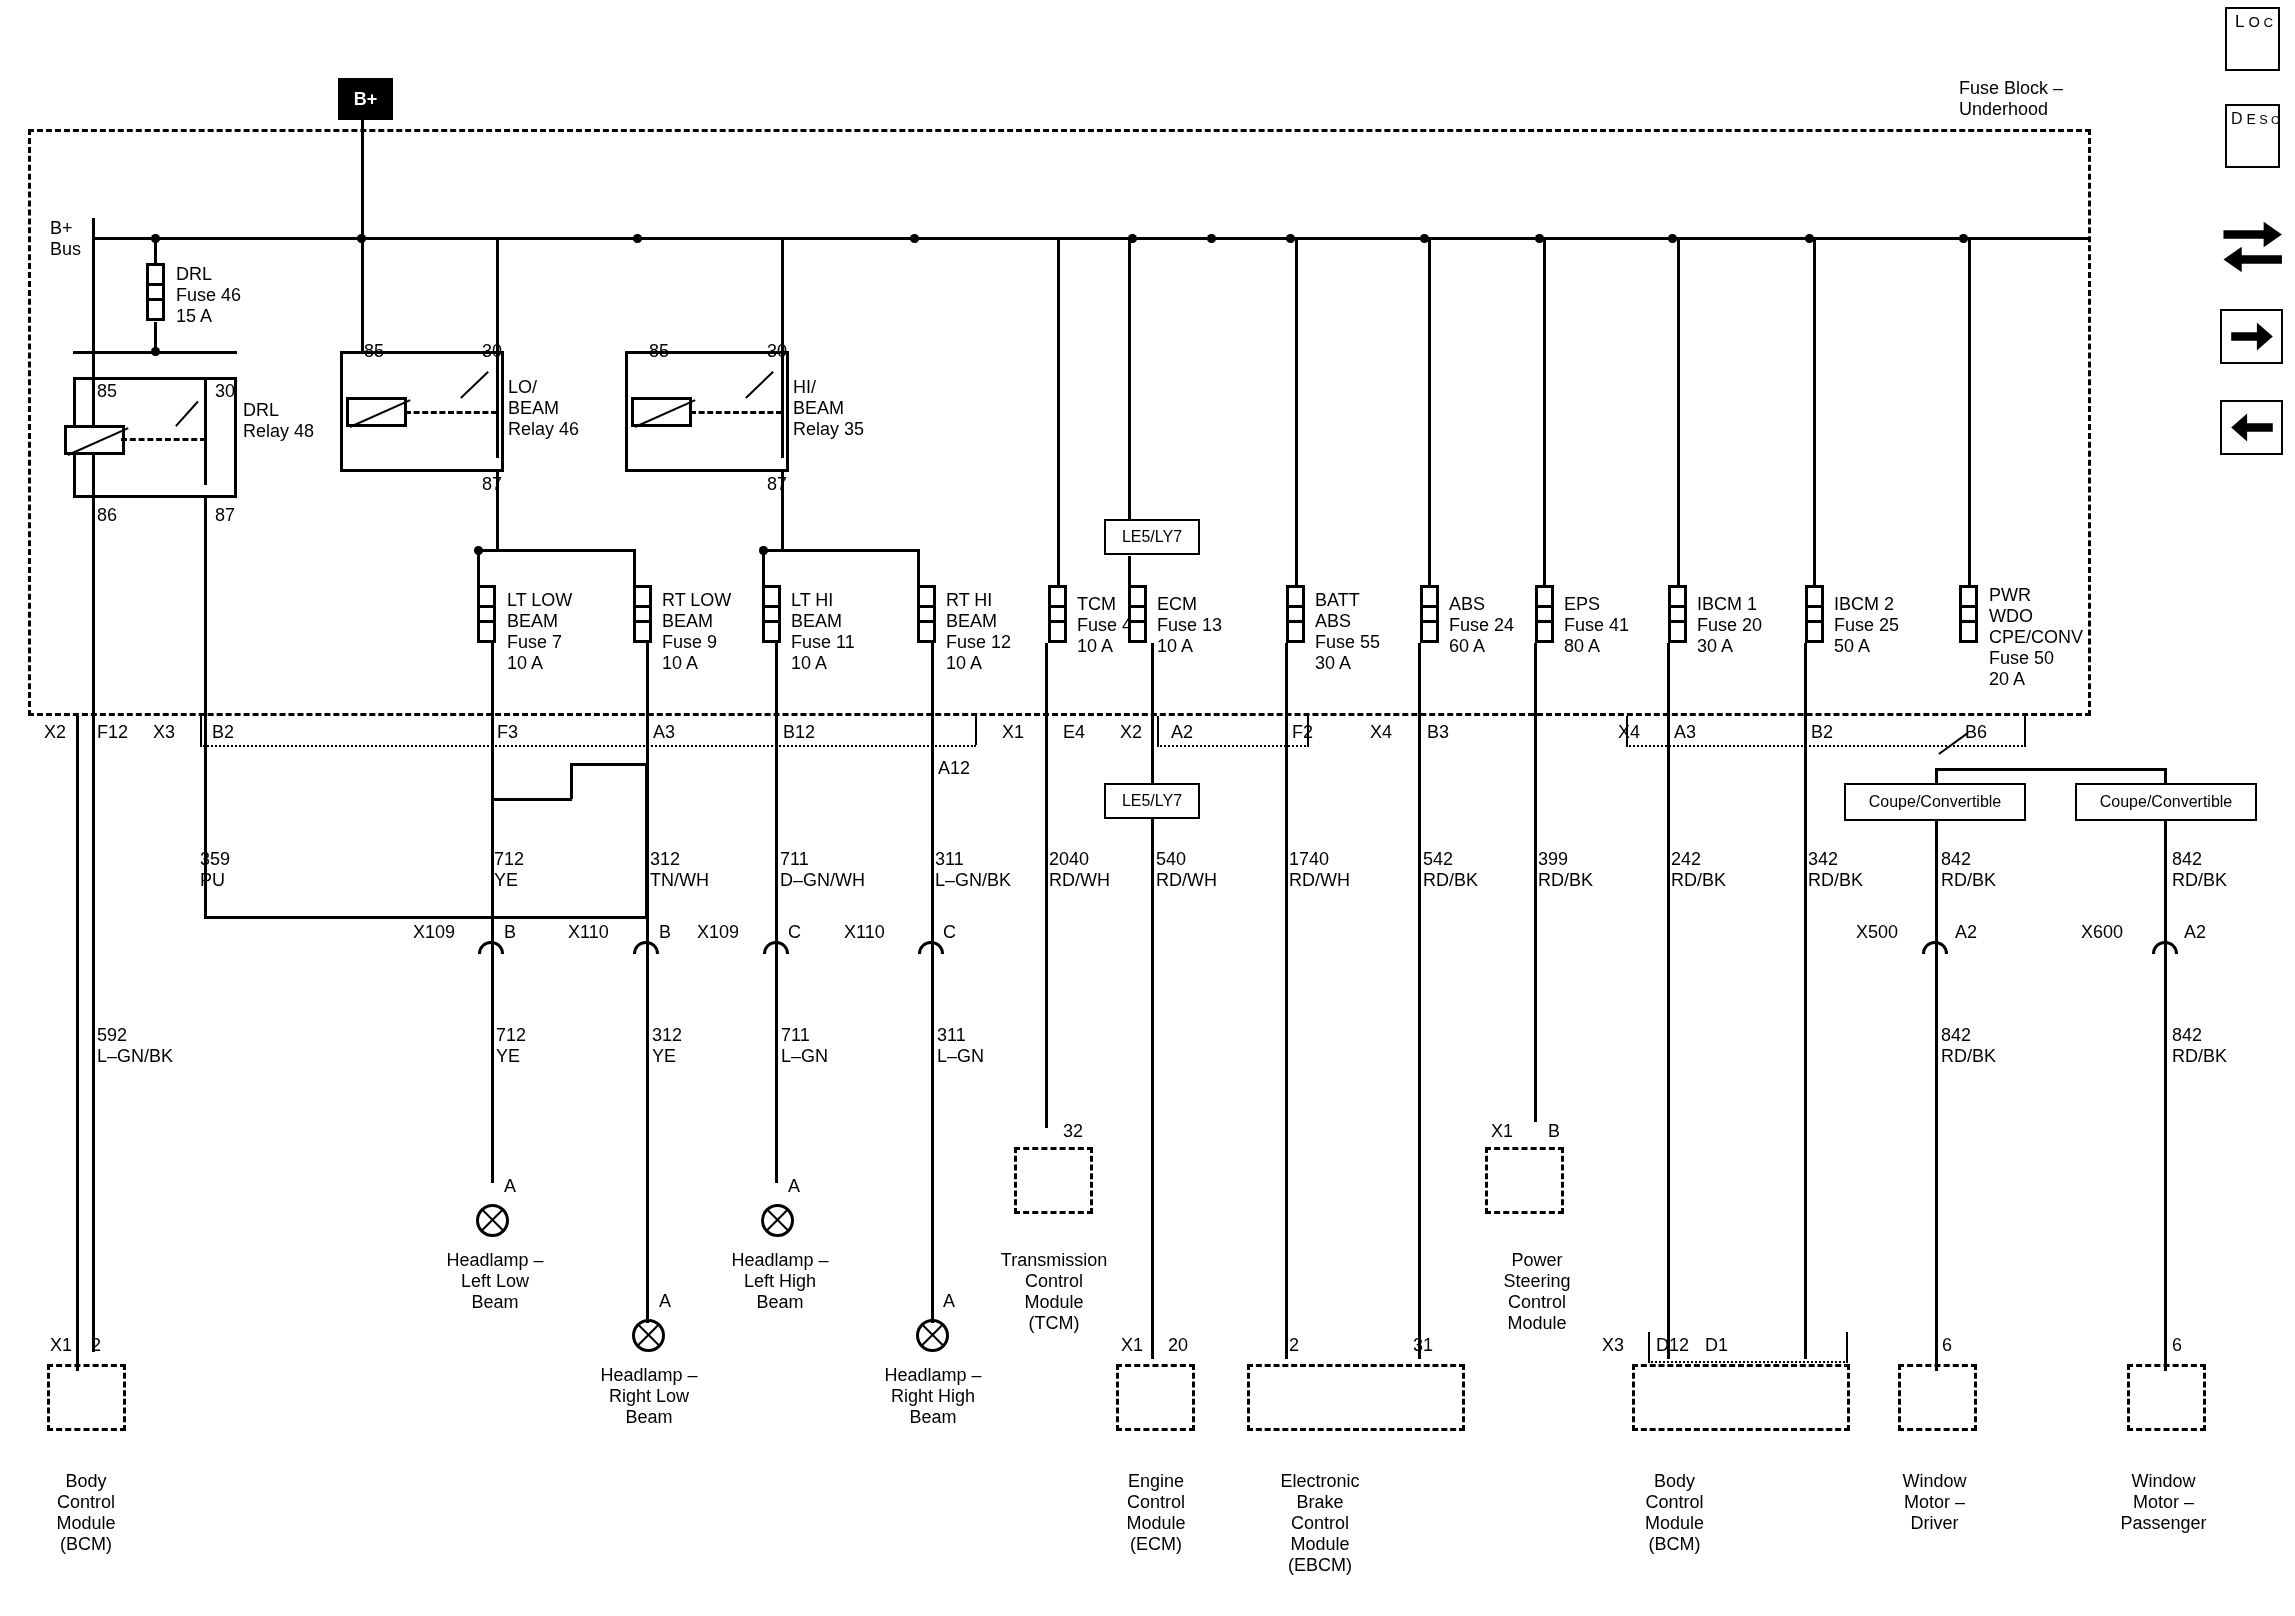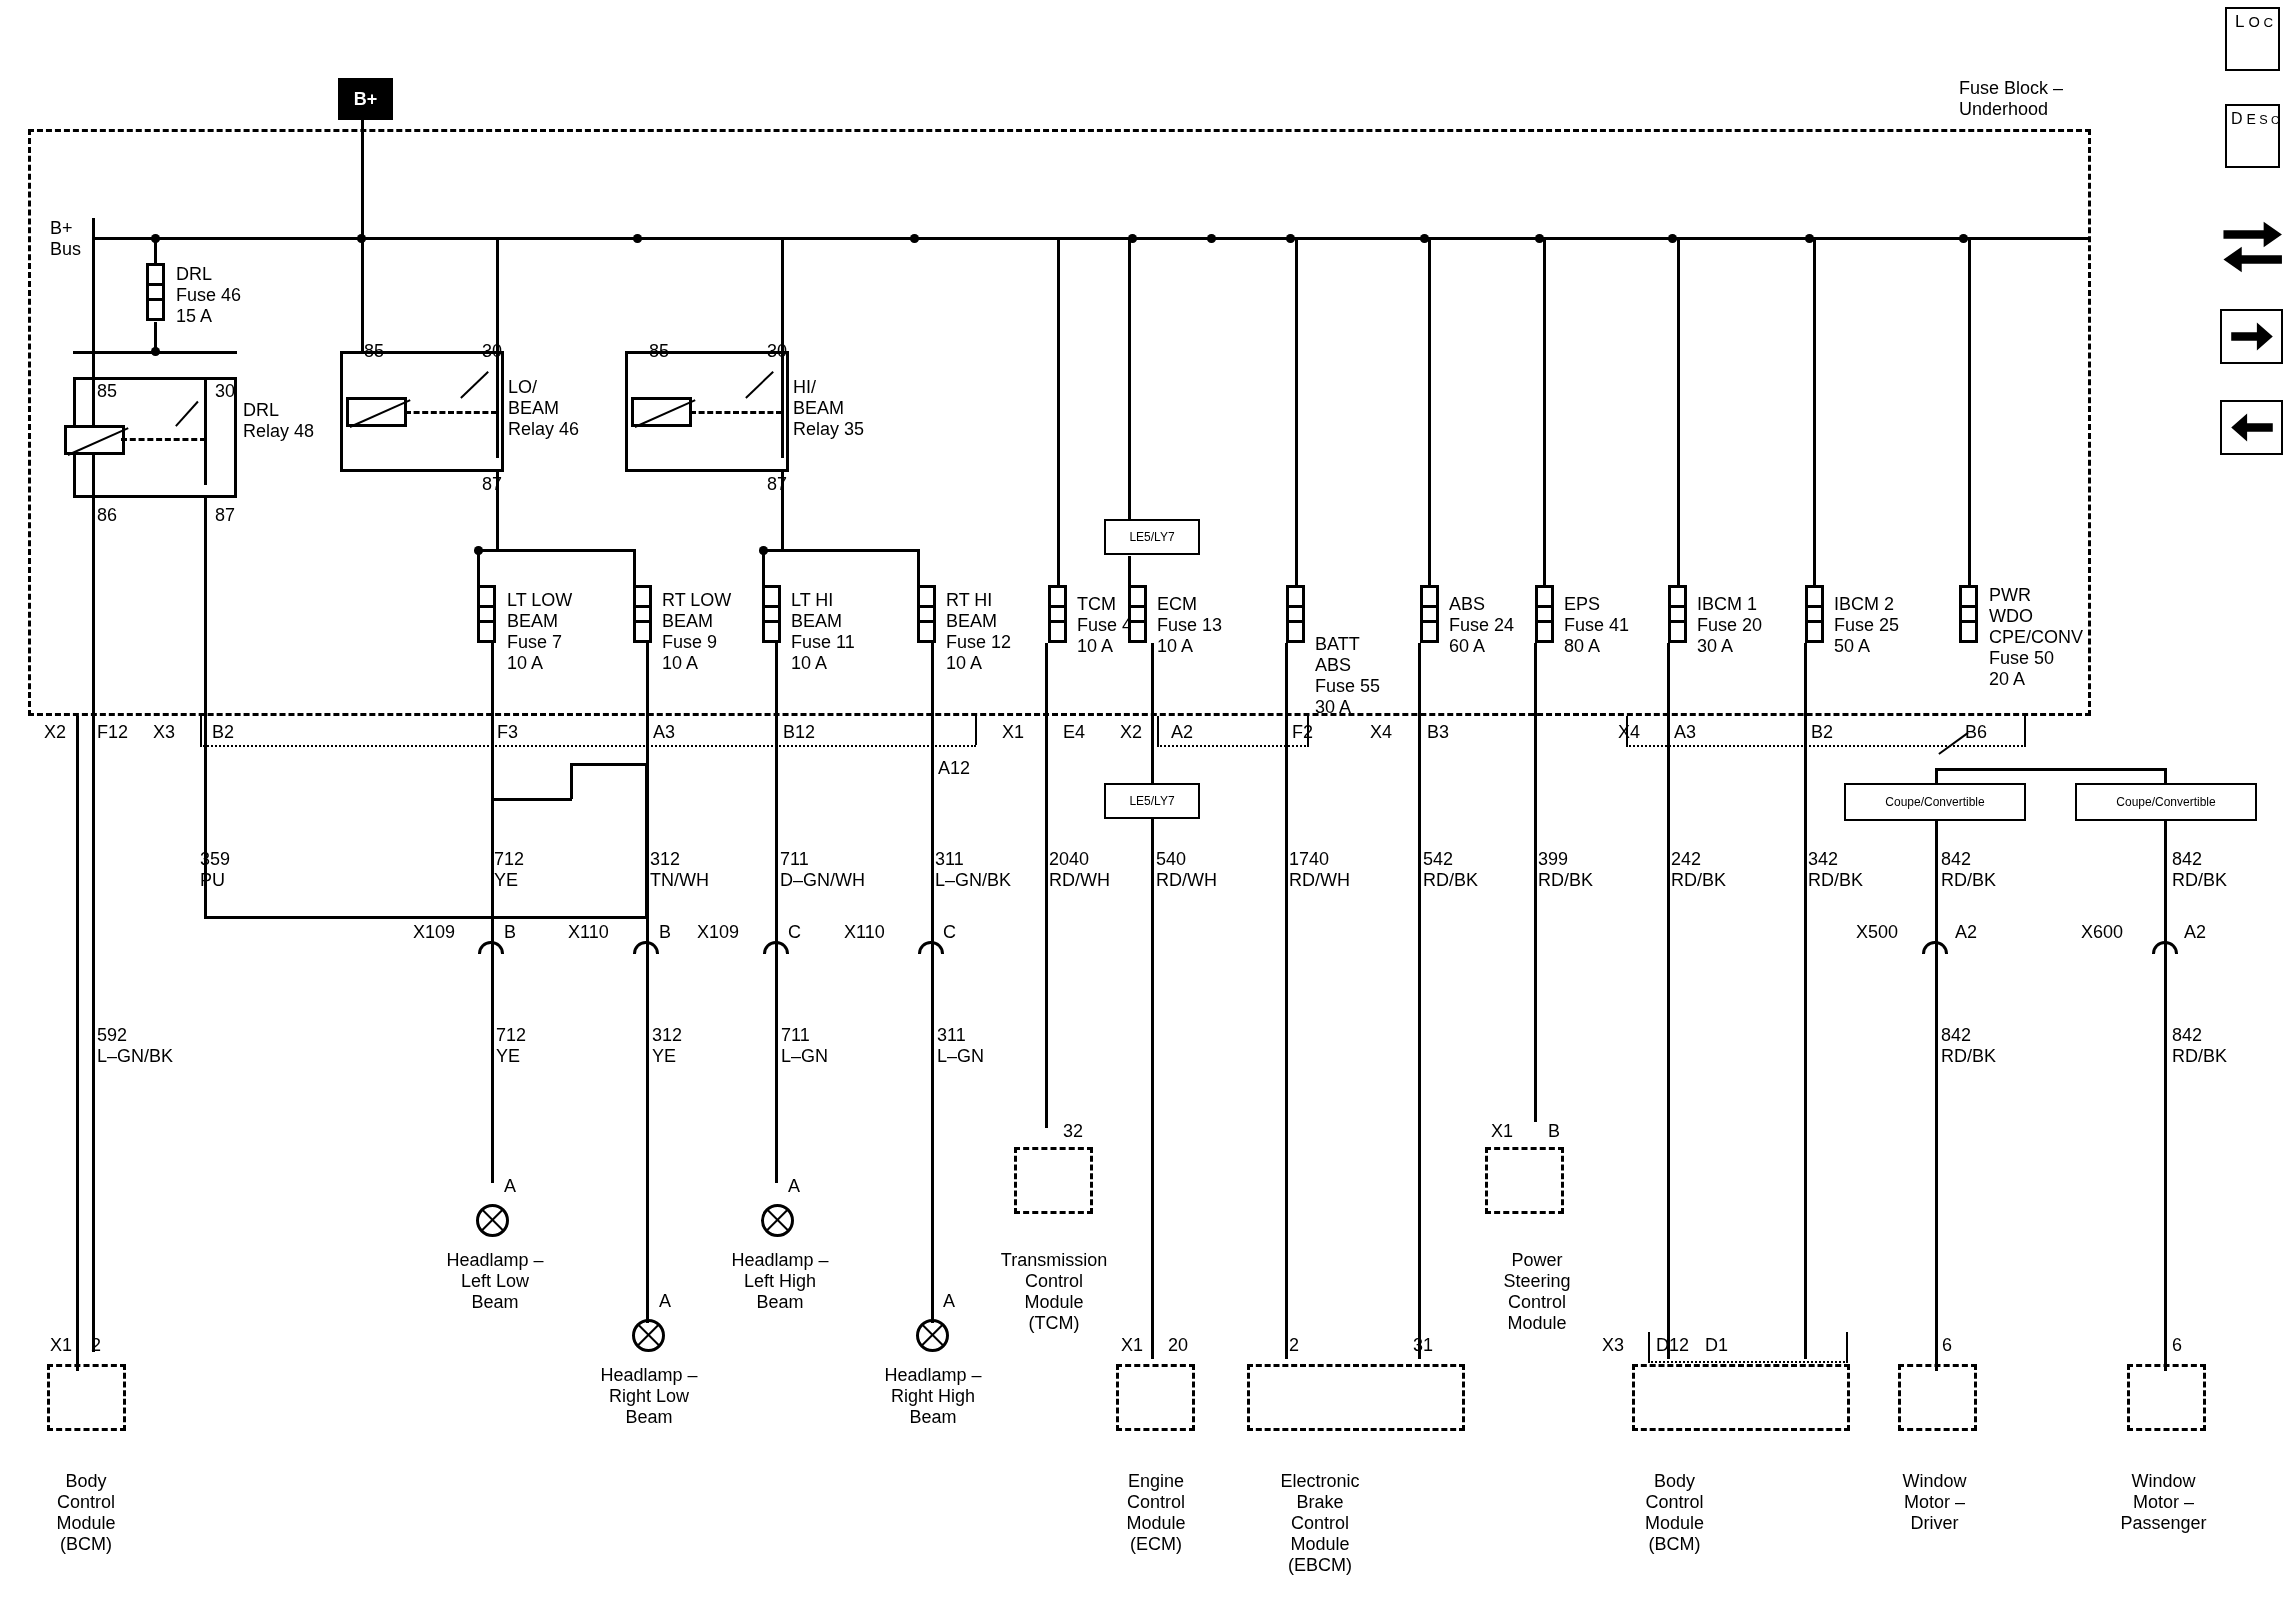--- a/index.html
+++ b/index.html
@@ -140,21 +140,21 @@
     height: 0;
   }
   .lbl-box {
     position: absolute;
     border: 2.4px solid #000;
     background: #fff;
     box-sizing: border-box;
     display: flex;
     align-items: center;
     justify-content: center;
-    font-size: 12px;
+    font-size: 16px;
     color: #000;
     text-align: center;
   }
 </style>
 </head>
 <body>
 
 <div id="canvas">
 
   <div class="toolbtn" style="left:2225px; top:7.3px; width:55px; height:64px;"></div>
@@ -308,21 +308,21 @@
   <div class="lbl" style="left:1077px; top:594px;">TCM
 Fuse 42
 10 A</div>
 
   <div class="fuse" style="left:1128px; top:585px; width:19.4px; height:58px;"></div>
   <div class="lbl" style="left:1157px; top:594px;">ECM
 Fuse 13
 10 A</div>
 
   <div class="fuse" style="left:1286px; top:585px; width:19.4px; height:58px;"></div>
-  <div class="lbl" style="left:1315px; top:590px;margin-top:44px;">BATT
+  <div class="lbl" style="left:1315px; top:590px;">BATT
 ABS
 Fuse 55
 30 A</div>
 
   <div class="fuse" style="left:1420px; top:585px; width:19.4px; height:58px;"></div>
   <div class="lbl" style="left:1449px; top:594px;">ABS
 Fuse 24
 60 A</div>
 
   <div class="fuse" style="left:1535px; top:585px; width:19.4px; height:58px;"></div>

